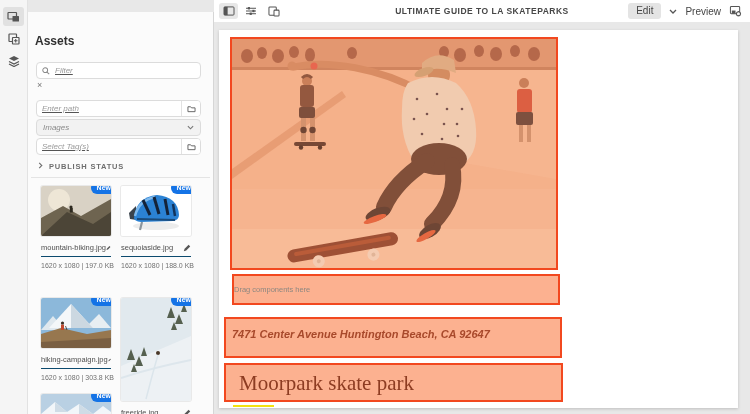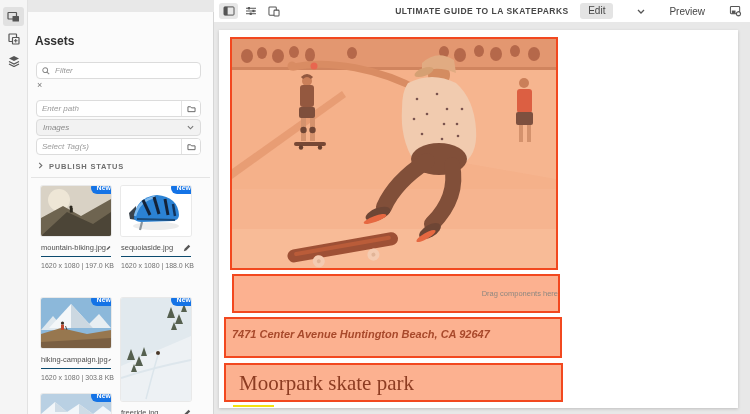--- a/index.html
+++ b/index.html
@@ -13,21 +13,21 @@
   
   #rail{position:absolute;left:0;top:0;width:27px;height:414px;background:#f5f5f5;border-right:1px solid #e2e2e2;}
   .rail-btn{position:absolute;left:3px;width:21px;height:19px;display:flex;align-items:center;justify-content:center;border-radius:3px;cursor:pointer;}
   .rail-btn.selected{background:#e1e1e1;}
   .rail-btn svg{stroke:#555;fill:none;stroke-width:1.2;}
 
   
   #panel{position:absolute;left:28px;top:12px;width:185px;height:414px;background:#fbfbfb;border-right:1px solid #d6d6d6;}
   .panel-title{position:absolute;left:7px;top:22px;font-size:12px;font-weight:700;color:#303030;}
   .input-row{position:absolute;left:8px;width:165px;height:17px;background:#fff;border:1px solid #dcdcdc;border-radius:4px;box-sizing:border-box;display:flex;align-items:center;overflow:hidden;}
-  .input-row input{flex:1;min-width:0;border:none;outline:none;background:transparent;font-family:"Liberation Sans",sans-serif;font-size:8px;font-style:italic;color:#555;padding:0 5px;}
+  .input-row input{flex:1;min-width:0;border:none;outline:none;background:transparent;font-family:"Liberation Sans",sans-serif;font-size:8px;font-style:italic;color:#555;padding:0 5px;text-decoration:underline;}
   .input-row input::placeholder{color:#9a9a9a;font-style:italic;}
   .row-filter{top:50px;padding-left:5px;}
   .row-path{top:88px;}
   .row-select{top:107px;background:#f2f2f2;padding:0 6px;}
   .row-tags{top:126px;}
   .row-select .sel-value{flex:1;font-size:8px;font-style:italic;color:#8a8a8a;}
   .field-btn{width:18px;align-self:stretch;border-left:1px solid #e2e2e2;display:flex;align-items:center;justify-content:center;background:#fff;cursor:pointer;}
   .clear-x{position:absolute;left:9px;top:69px;font-size:9px;color:#777;cursor:pointer;line-height:1;}
   .publish-row{position:absolute;left:10px;top:150px;display:flex;align-items:flex-start;gap:6px;cursor:pointer;}
   .publish-row .pub-label{font-size:7.5px;font-weight:600;letter-spacing:.8px;color:#6e6e6e;}
@@ -43,32 +43,32 @@
   .a-name{font-size:7.5px;color:#4f4f4f;white-space:nowrap;}
   .pencil{cursor:pointer;}
   .a-size{margin-top:5px;font-size:7px;color:#707070;white-space:nowrap;}
 
   
   #toolbar{position:absolute;left:214px;top:0;width:536px;height:22px;background:#fff;border-bottom:1px solid #4c1d95;}
   .tb-title{position:absolute;left:0;right:0;top:0;height:22px;display:flex;align-items:center;justify-content:center;font-size:8.5px;font-weight:700;letter-spacing:.5px;color:#474747;pointer-events:none;}
   .tb-btn{position:absolute;top:3px;width:19px;height:16px;display:flex;align-items:center;justify-content:center;border-radius:3px;cursor:pointer;}
   .tb-btn.selected{background:#e7e7e7;}
   .tb-btn svg{stroke:#555;fill:none;stroke-width:1.1;}
-  .tb-right{position:absolute;right:8px;top:0;height:22px;display:flex;align-items:center;gap:24px;}
+  .tb-right{position:absolute;right:8px;top:0;height:22px;display:flex;align-items:center;gap:8px;}
   .edit-btn{background:#e4e4e4;border-radius:3px;padding:2px 8px 3px;font-size:10px;color:#454545;cursor:pointer;}
   .tb-text-btn{font-size:10px;color:#454545;cursor:pointer;}
   .tb-icon-btn{cursor:pointer;display:flex;align-items:center;}
 
   #canvas{position:absolute;left:214px;top:22px;width:536px;height:392px;background:#e8e8e8;}
   #page{position:absolute;left:5px;top:8px;width:519px;height:378px;background:#fff;box-shadow:0 1px 3px rgba(0,0,0,.18);}
 
   .comp{position:absolute;box-sizing:border-box;border:2px solid #f2481f;background:#fcb190;}
   .comp-image{left:11px;top:7px;width:328px;height:233px;padding:0;overflow:hidden;background:#f2b893;}
   .comp-image svg{width:100%;height:100%;}
-  .comp-drop{left:13px;top:244px;width:328px;height:39px;display:flex;align-items:center;justify-content:flex-end;}
+  .comp-drop{left:13px;top:244px;width:328px;height:31px;display:flex;align-items:center;justify-content:flex-start;}
   .drop-text{font-size:7.5px;color:#8d8780;}
   .comp-address{left:5px;top:287px;width:338px;height:41px;padding:5px 6px;}
   .address-text{font-size:11px;font-weight:700;font-style:italic;color:#a8492b;}
   .comp-title{left:5px;top:333px;width:339px;height:39px;padding:6px 16px 0 13px;}
   .title-text{font-family:"Liberation Serif",serif;font-size:21px;color:#8d3c22;}
   .yellow-line{position:absolute;left:14px;top:375px;width:41px;height:2px;background:#f2e211;}
 </style>
 </head>
 <body>
 

